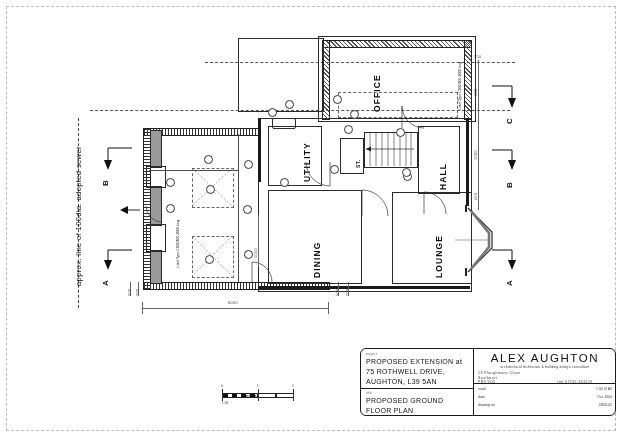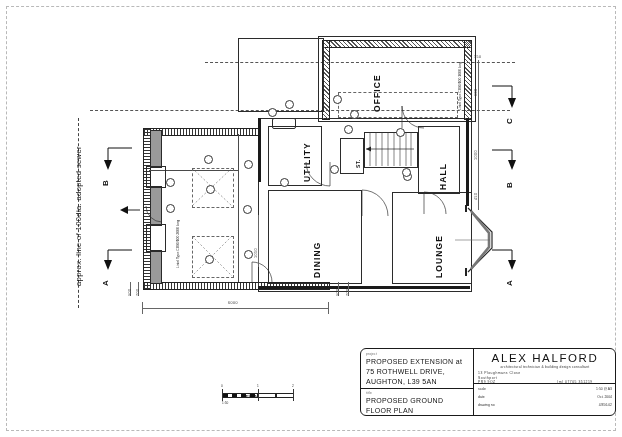--- a/index.html
+++ b/index.html
@@ -275,21 +275,21 @@
     <div class="lbl tb-cap" style="left:5px;top:3px;">project</div>
     <div class="lbl tb-main" style="left:5px;top:8px;">PROPOSED EXTENSION at</div>
     <div class="lbl tb-main" style="left:5px;top:18px;">75 ROTHWELL DRIVE,</div>
     <div class="lbl tb-main" style="left:5px;top:28px;">AUGHTON, L39 5AN</div>
 
     <div class="lbl tb-cap" style="left:5px;top:42px;">title</div>
     <div class="lbl tb-main" style="left:5px;top:47px;">PROPOSED GROUND</div>
     <div class="lbl tb-main" style="left:5px;top:57px;">FLOOR PLAN</div>
 
     <div class="abs" style="left:112px;top:3px;width:144px;">
-      <div class="tb-brand">ALEX HALFORD</div>
+      <div class="tb-brand">ALEX AUGHTON</div>
     </div>
     <div class="abs" style="left:112px;top:16px;width:144px;">
       <div class="tb-sub">architectural technician &amp; building design consultant</div>
     </div>
 
     <div class="lbl tb-addr" style="left:117px;top:22px;">13 Ploughmans Close</div>
     <div class="lbl tb-addr" style="left:117px;top:26.5px;">Southport</div>
     <div class="lbl tb-addr" style="left:117px;top:31px;">PR9 9QZ</div>
     <div class="lbl tb-addr" style="left:196px;top:31px;">(m) 07705 351219</div>
 

